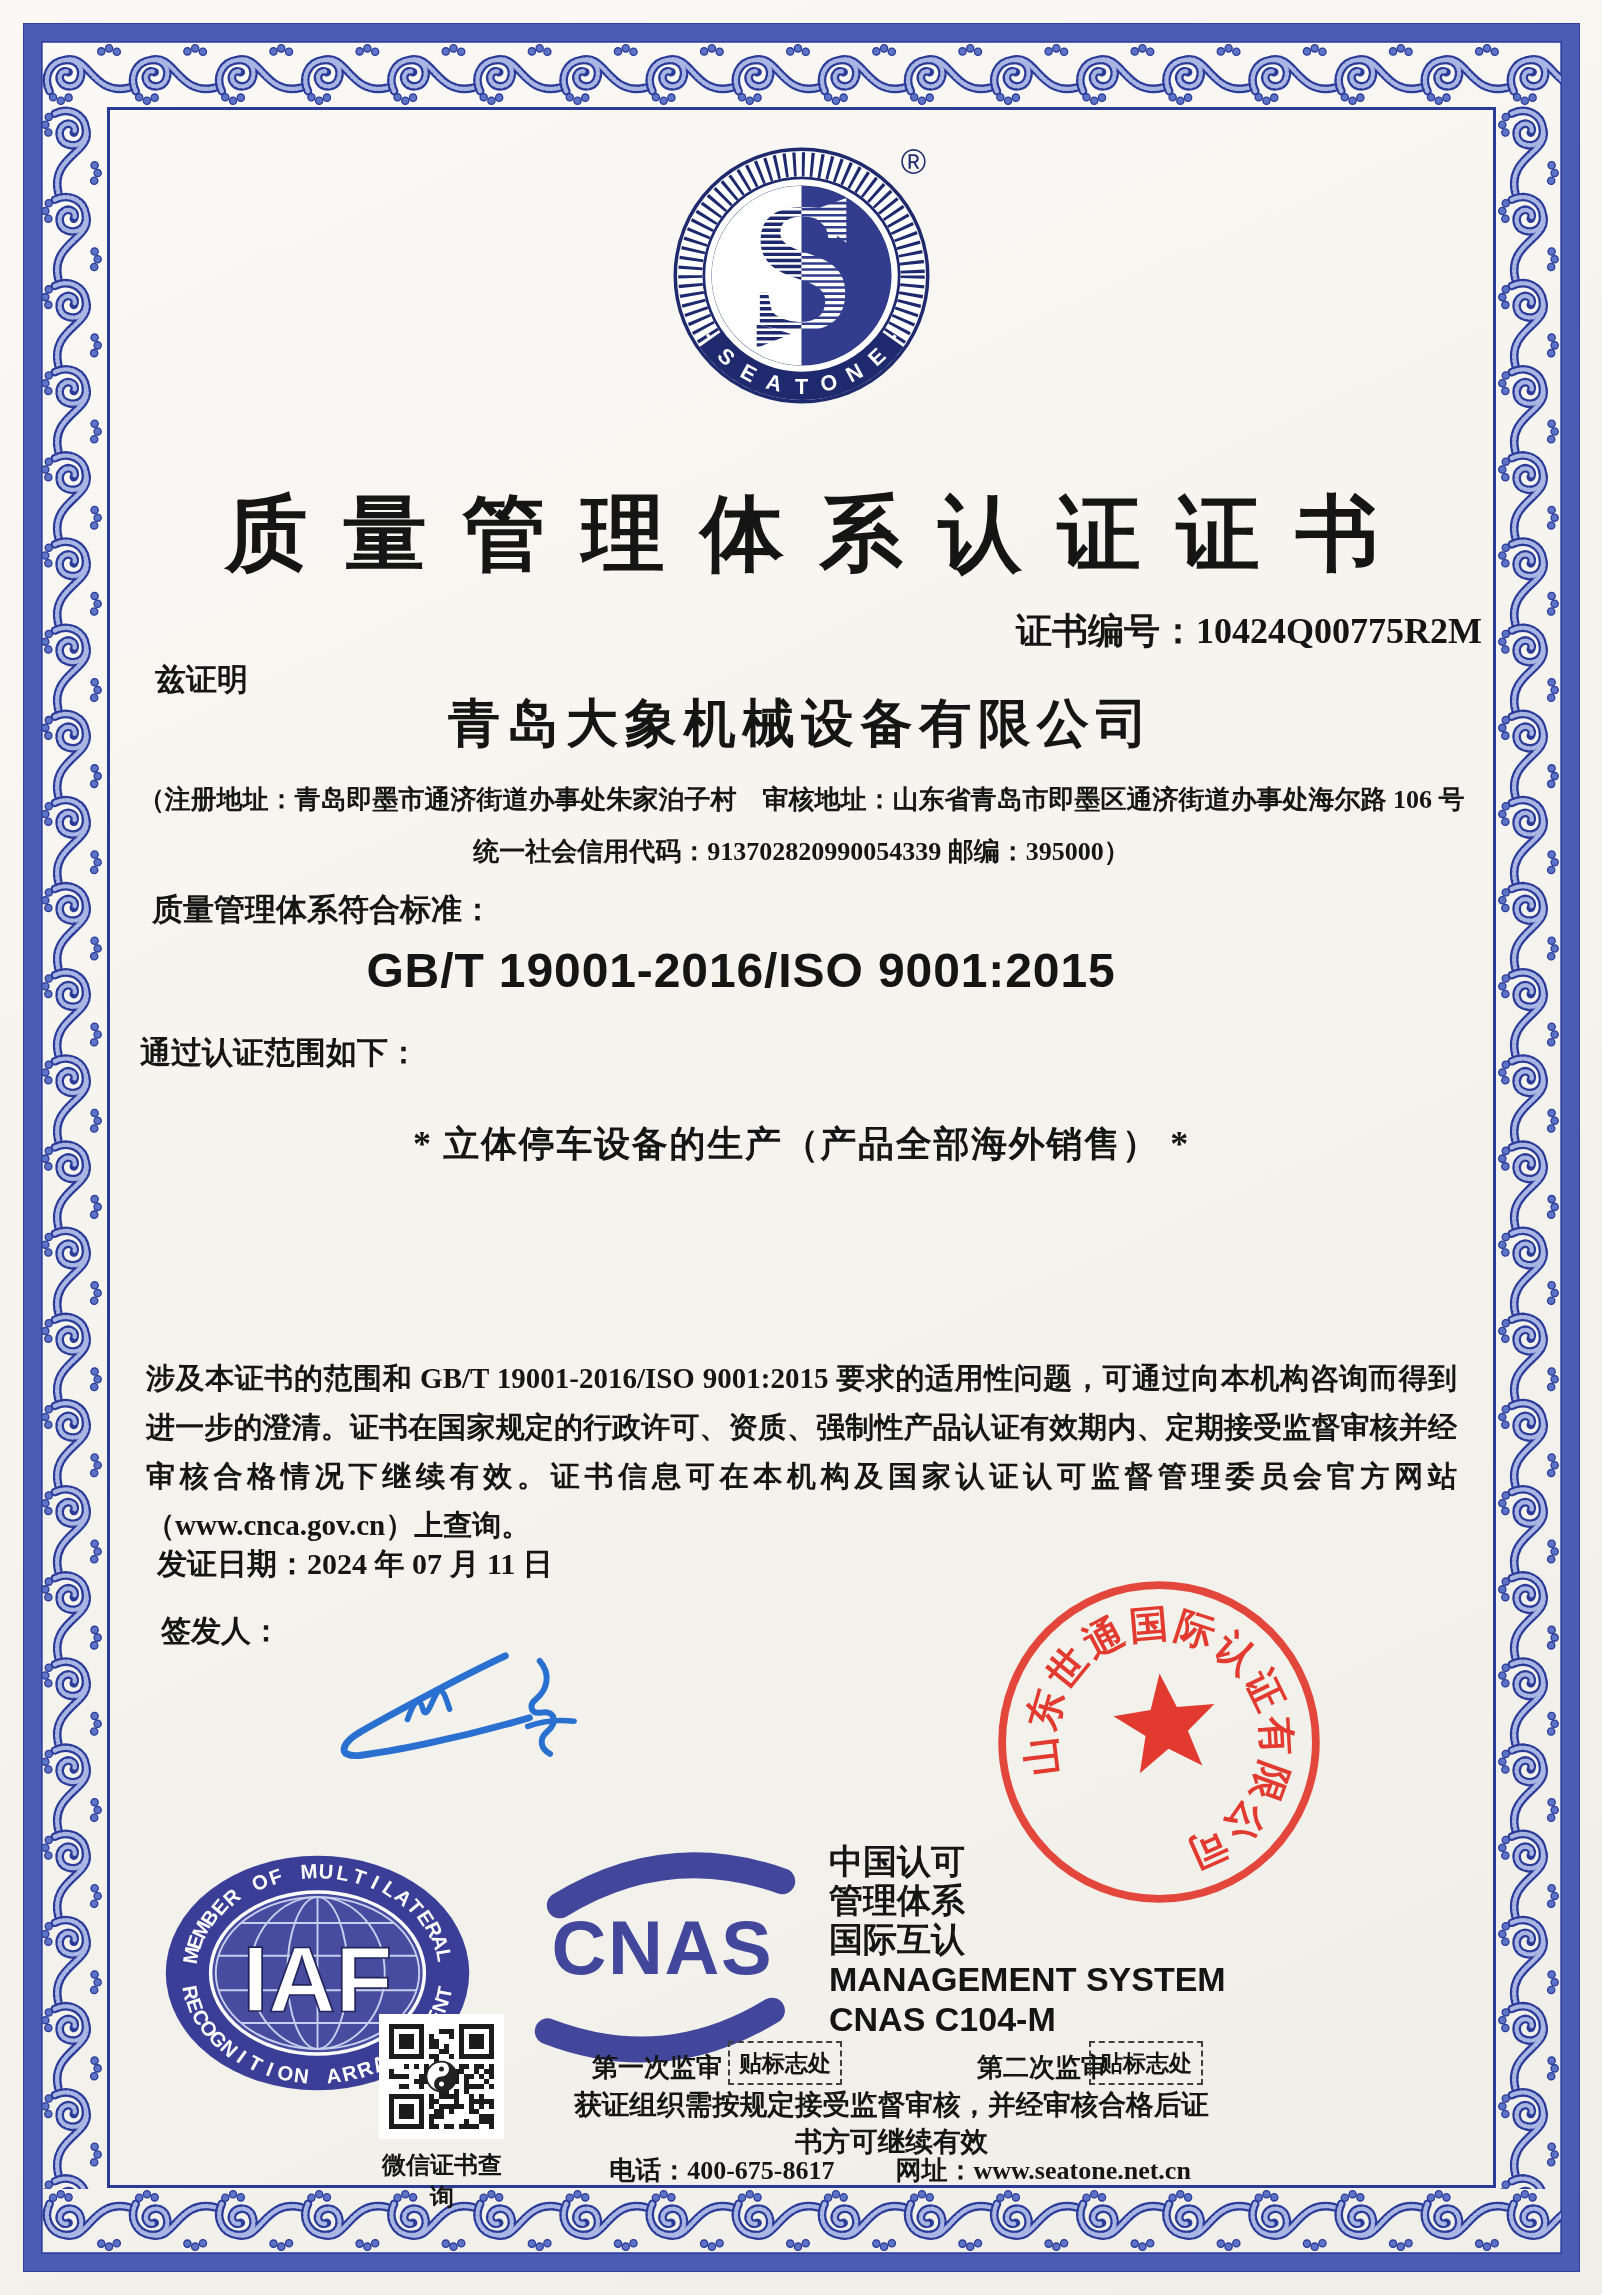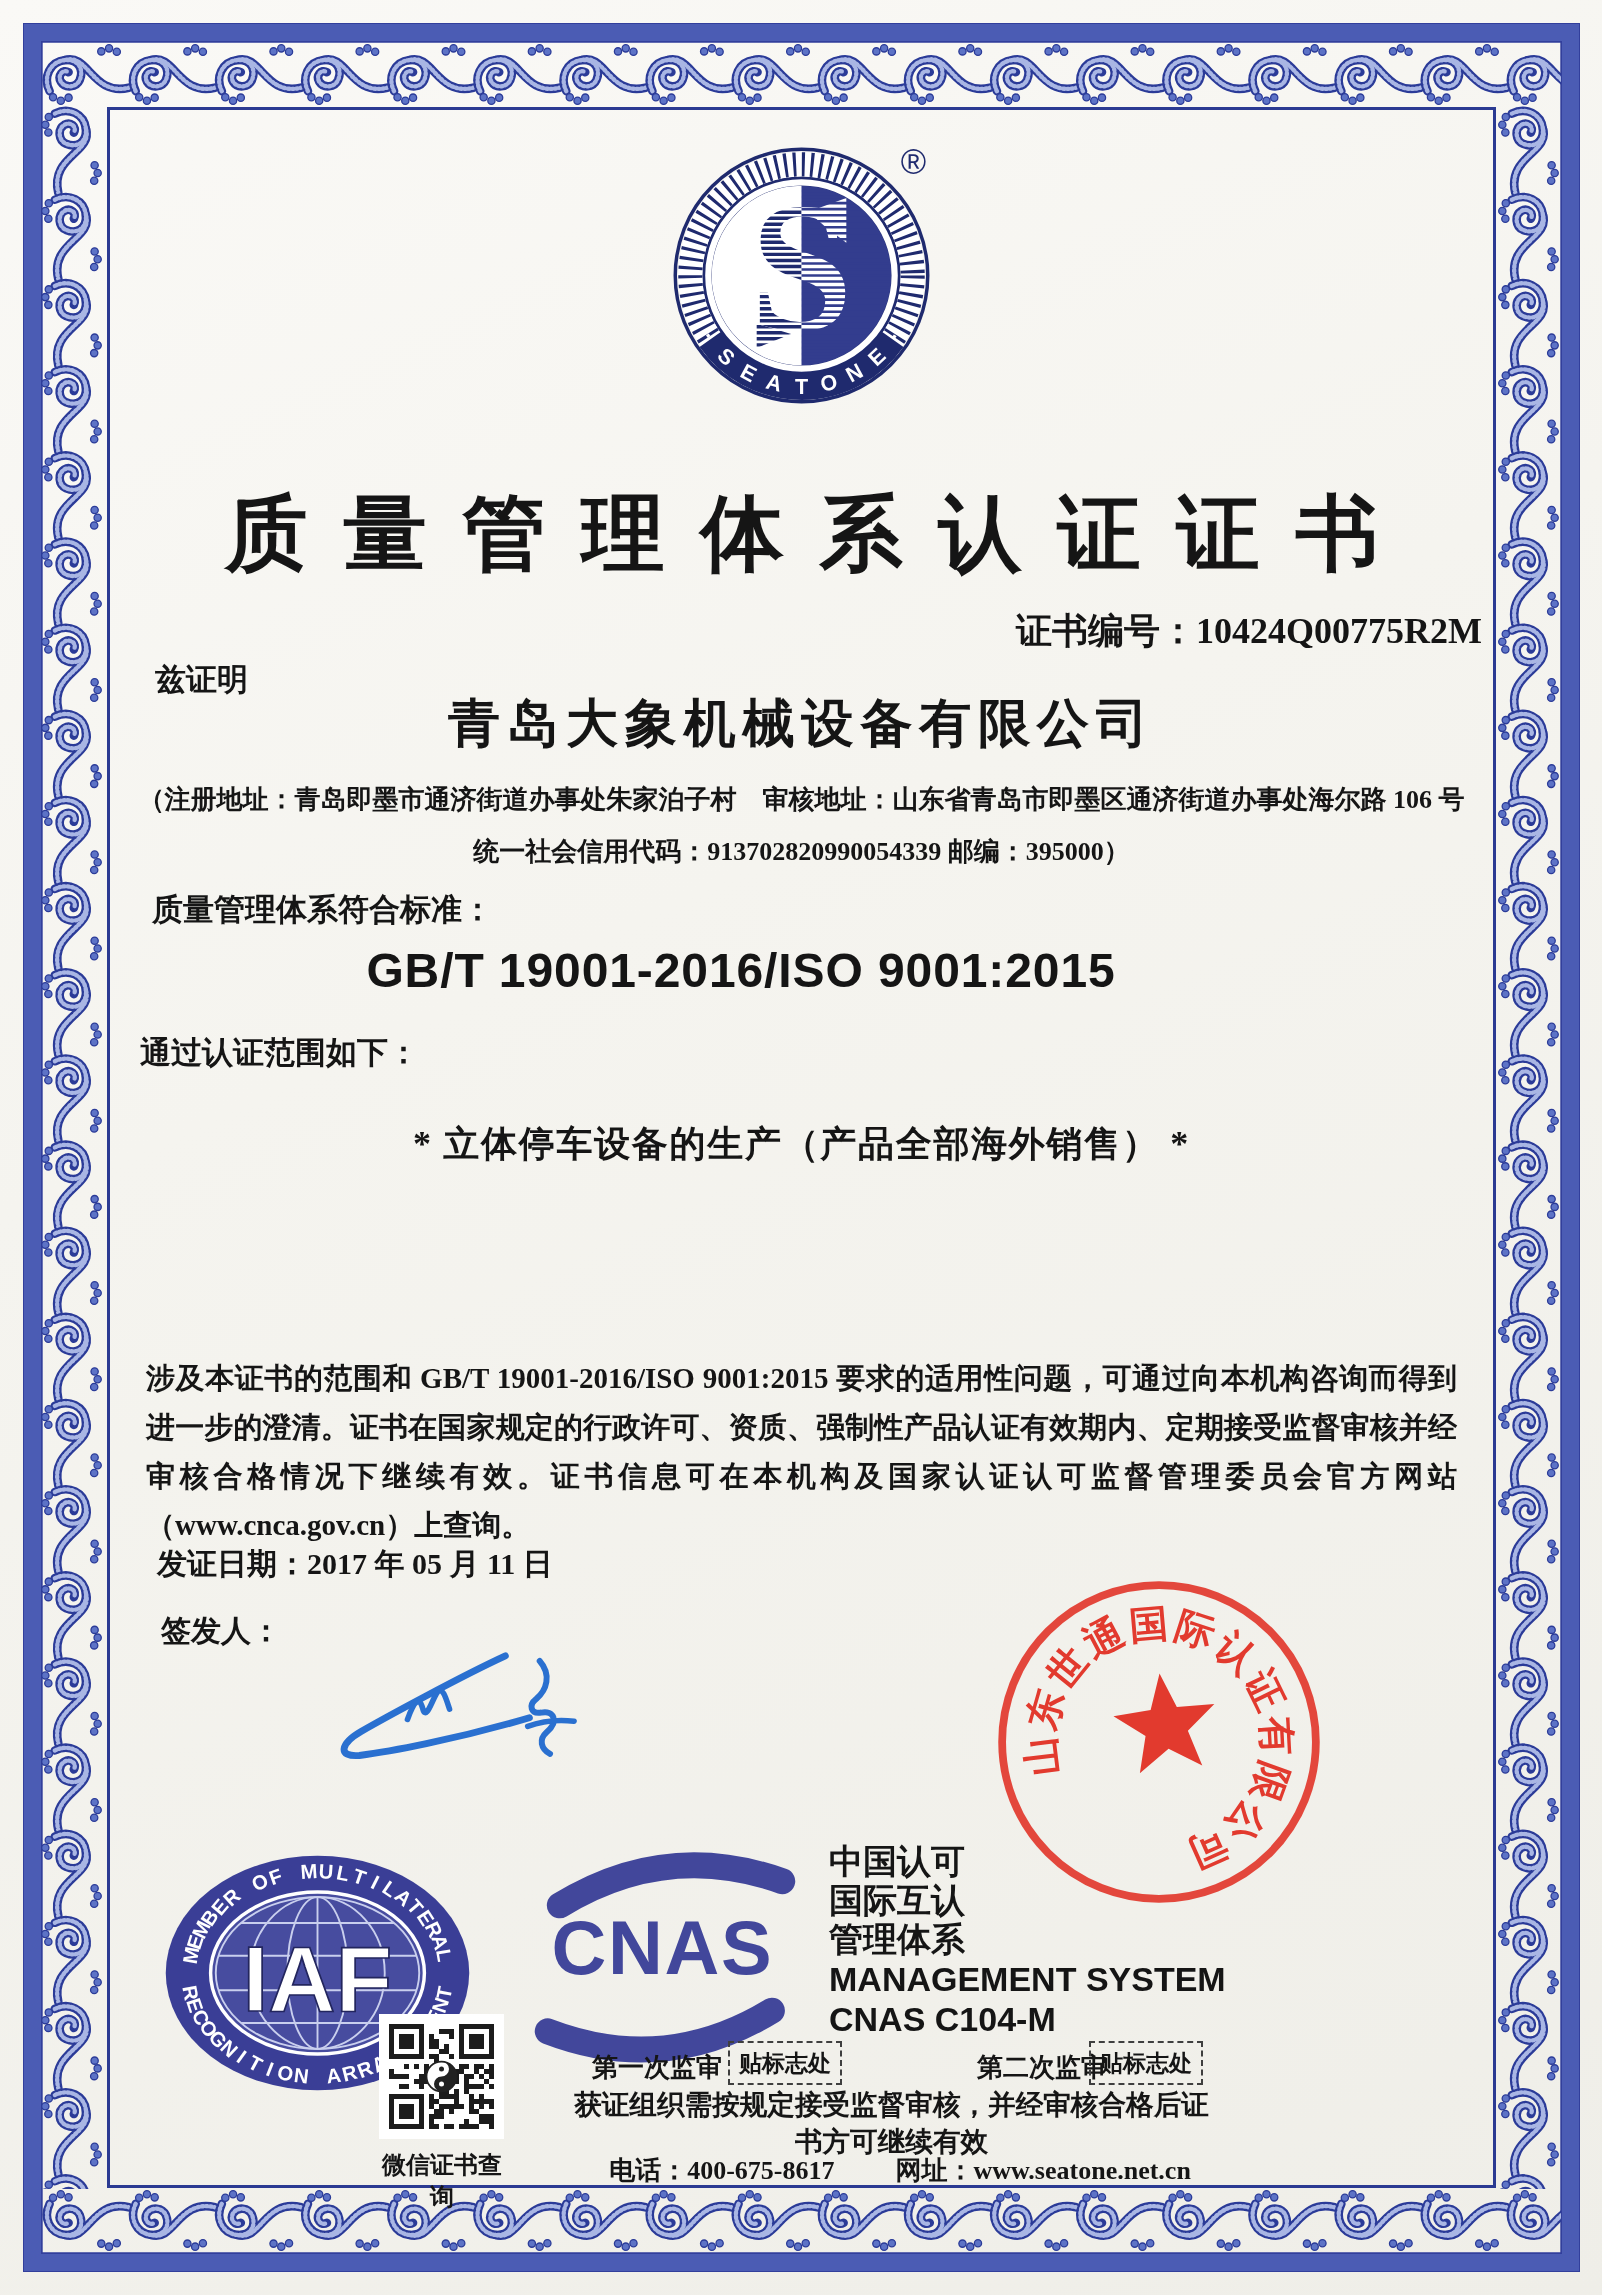--- a/index.html
+++ b/index.html
@@ -1379,21 +1379,21 @@
 
   <div class="abs lbl" style="left:152px;top:889px;">质量管理体系符合标准：</div>
   <div class="abs ctr standard" style="left:112px;right:233px;top:943px;">GB/T 19001-2016/ISO 9001:2015</div>
 
   <div class="abs lbl" style="left:140px;top:1032px;">通过认证范围如下：</div>
   <div class="abs ctr scope" style="left:112px;right:112px;top:1120px;">* 立体停车设备的生产（产品全部海外销售）  *</div>
 
   <div class="abs legal" style="left:146px;width:1311px;top:1354px;">涉及本证书的范围和 GB/T 19001-2016/ISO 9001:2015 要求的适用性问题，可通过向本机构咨询而得到进一步的澄清。证书在国家规定的行政许可、资质、强制性产品认证有效期内、定期接受监督审核并经审核合格情况下继续有效。证书信息可在本机构及国家认证认可监督管理委员会官方网站（www.cnca.gov.cn）上查询。</div>
 
   <div class="abs daterow" style="left:157px;top:1544px;">
-    <span>发证日期：</span><span>2017 年 05 月 11 日</span>
+    <span>发证日期：</span><span>2024 年 07 月 11 日</span>
   </div>
 
   <div class="abs daterow" style="left:161px;top:1611px;">签发人：</div>
 
   <svg class="abs" style="left:323px;top:1637px;" width="284" height="146" viewBox="0 0 330 170">
     <g fill="none" stroke="#2a70d0" stroke-width="8" stroke-linecap="round" stroke-linejoin="round">
       <path d="M212,22 C160,46 72,94 44,110 C20,124 16,140 42,138 C74,134 152,120 240,94"></path>
       <path d="M98,96 C106,74 112,68 116,84 C120,98 127,72 133,64 C139,57 143,72 147,84" stroke-width="6.5"></path>
       <path d="M252,28 C266,44 260,62 248,72 C239,79 241,90 254,88 C268,85 275,98 260,111 C251,119 253,130 264,136" stroke-width="7"></path>
       <path d="M238,104 C254,98 274,96 292,98" stroke-width="6.5"></path>
@@ -1488,22 +1488,22 @@
   </svg>
 
   <svg class="abs" style="left:527px;top:1845px;" width="276" height="226" viewBox="0 0 320 262">
     <path d="M38,70 Q162,-6 296,42" fill="none" stroke="#42479b" stroke-width="30" stroke-linecap="round"></path>
     <path d="M284,192 Q160,268 24,216" fill="none" stroke="#42479b" stroke-width="30" stroke-linecap="round"></path>
     <text x="157" y="150" text-anchor="middle" font-size="88" font-family="Liberation Sans, DejaVu Sans, sans-serif" font-weight="bold" fill="#42479b" letter-spacing="2">CNAS</text>
   </svg>
 
   <div class="abs" style="left:829px;top:1842px;">
     <div class="cnas-zh">中国认可</div>
+    <div class="cnas-zh">管理体系</div>
     <div class="cnas-zh">国际互认</div>
-    <div class="cnas-zh">管理体系</div>
     <div class="cnas-en">MANAGEMENT SYSTEM</div>
     <div class="cnas-en">CNAS C104-M</div>
   </div>
 
   <svg class="abs" style="left:379px;top:2014px;" width="125" height="125" viewBox="0 0 25 25">
     <rect x="0" y="0" width="25" height="25" fill="#ffffff"></rect>
     <g fill="#1c1c1c">
         <rect x="12" y="3" width="1" height="1"></rect>
         <rect x="13" y="3" width="1" height="1"></rect>
         <rect x="14" y="3" width="1" height="1"></rect>

